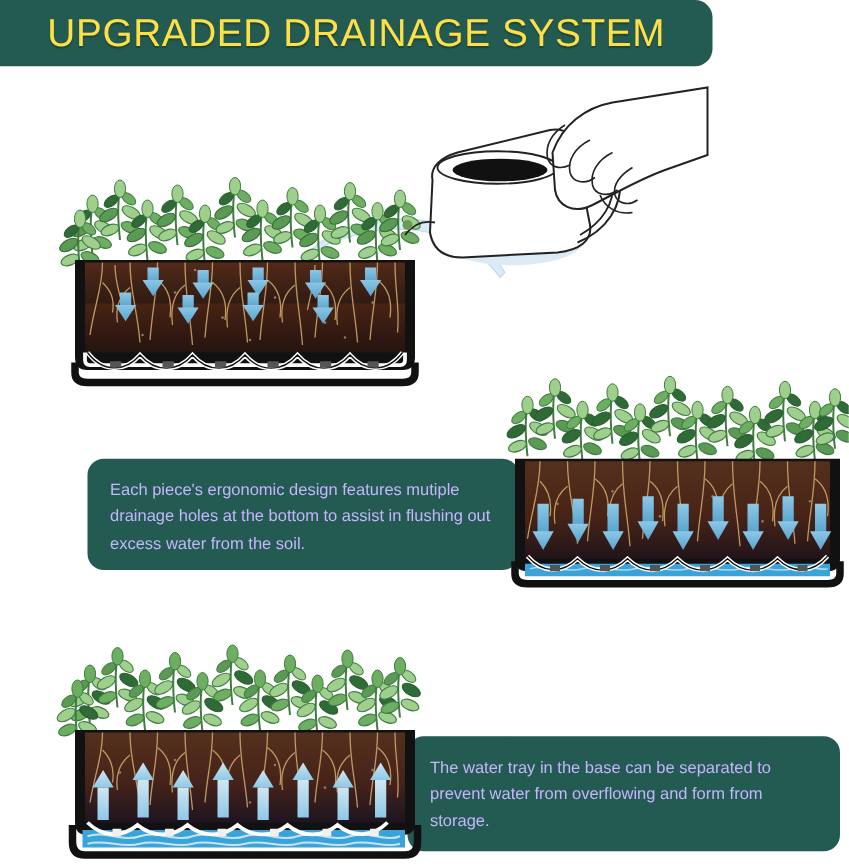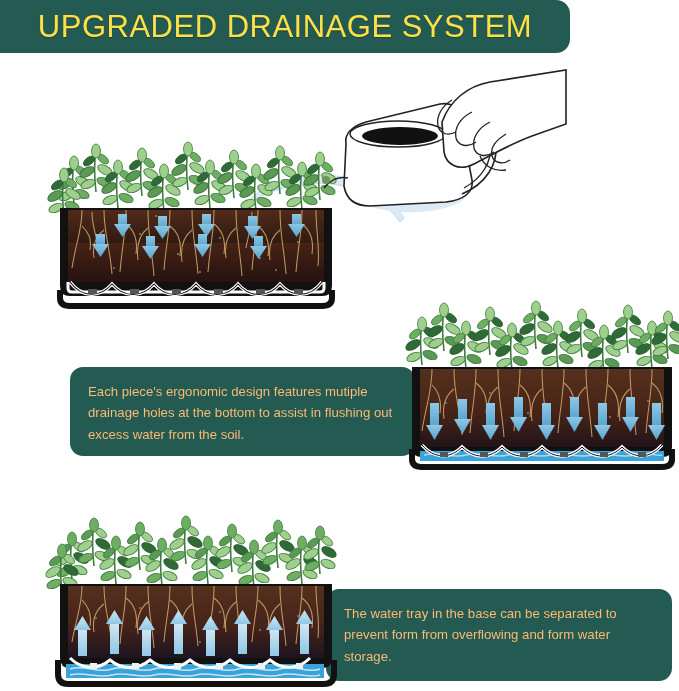--- a/index.html
+++ b/index.html
@@ -18,21 +18,21 @@
   }
   .title-banner .title-text{
     color:#fde047;font-size:31px;letter-spacing:.5px;
     font-weight:400;white-space:nowrap;
     text-shadow:0 1px 1px rgba(0,0,0,.25);
   }
 
   
   .caption{
     position:absolute;background:#235a51;border-radius:13px;
-    color:#fdba74;box-sizing:border-box;
+    color:#c4b5fd;box-sizing:border-box;
     padding:14px 18px 12px 18px;
     font-size:13.2px;line-height:1.62;
   }
   .caption p{margin:0;}
   #caption-1{left:70px;top:367px;width:345px;height:89px;}
   #caption-2{left:326px;top:589px;width:346px;height:92px;}
 
   
   .planter{position:absolute;}
 
@@ -515,16 +515,16 @@
         <rect x="122" y="151" width="7" height="6"></rect>
           <rect x="164" y="151" width="7" height="6"></rect>
         <rect x="206" y="151" width="7" height="6"></rect>
           <rect x="244" y="151" width="7" height="6"></rect>
       </g>
       <path d="M6,148 L6,162 Q6,172 16,172 L272,172 Q282,172 282,162 L282,148" fill="none" stroke="#111111" stroke-width="6"></path>
     </svg>
   </div>
 
   <div class="caption" id="caption-2">
-    <p>The water tray in the base can be separated to prevent form from overflowing and form water storage.</p>
+    <p>The water tray in the base can be separated to prevent water from overflowing and form from storage.</p>
   </div>
 
 </div>
 
 </body></html>

